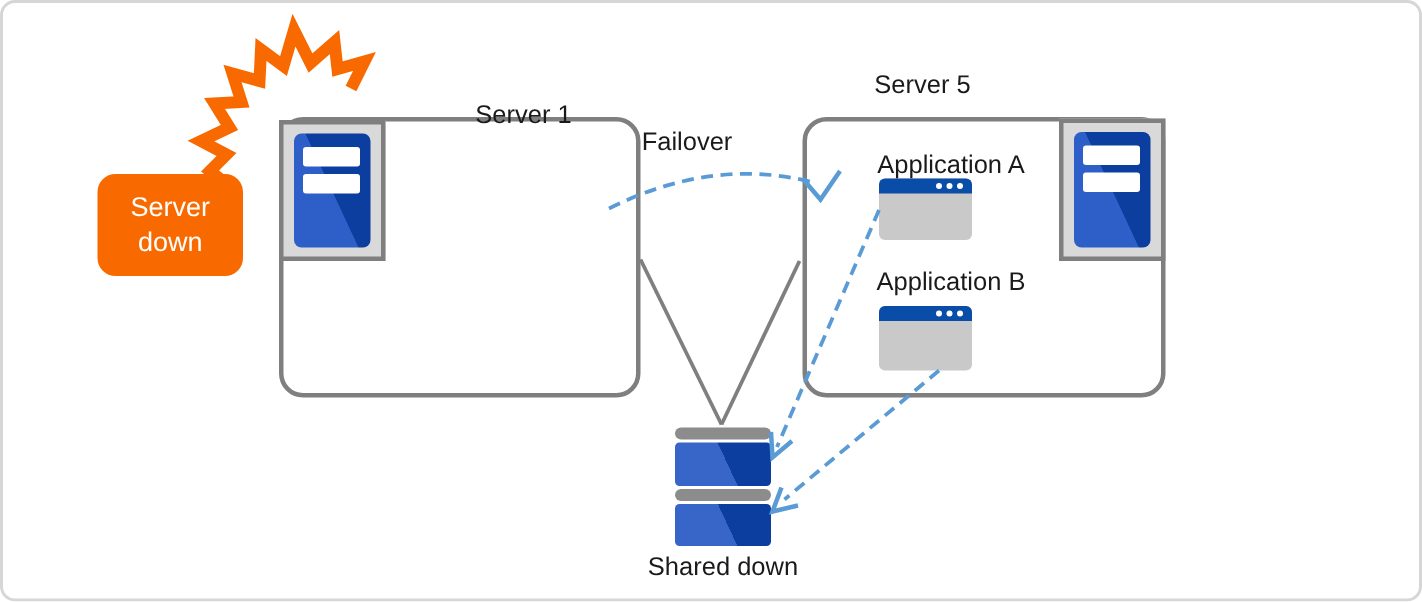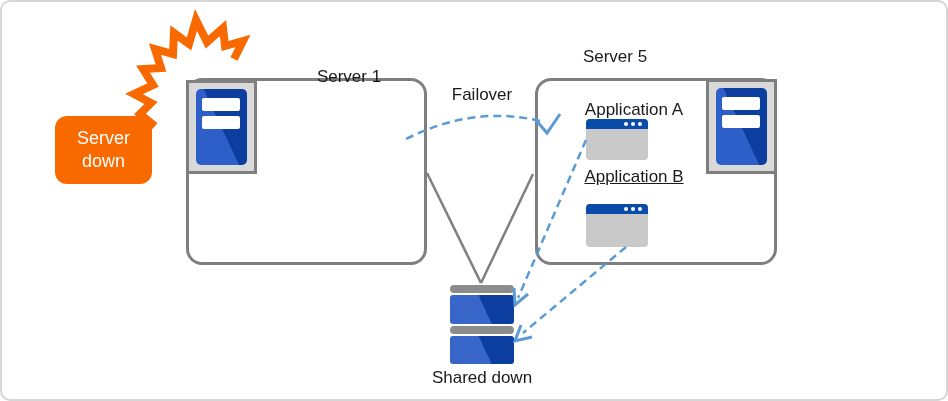--- a/index.html
+++ b/index.html
@@ -31,23 +31,23 @@
 
   .label {
     position:absolute;
     font-size: 17px;
     text-align:center;
     z-index: 4;
     white-space: nowrap;
   }
   #server1-label { left:277px; top:45px;  width:140px;margin-top:20px; }
   #server2-label { left:543px; top:45px;  width:140px; }
-  #failover-label{ left:415px; top:83px;  width:130px; }
+  #failover-label{ left:391px; top:83px;  width:130px; }
   #app-a-label   { left:562px; top:88px;  width:140px;margin-top:10px; }
-  #app-b-label   { left:562px; top:165px; width:140px;text-decoration:underline; }
+  #app-b-label   { left:562px; top:176px; width:140px; }
   #shared-disk-label { left:410px; top:366px; width:140px; }
 
   
   .plate {
     position:absolute;
     background:#d9d9d9;
     border:3px solid #7f7f7f;
     z-index: 3;
   }
   #server1-plate { left:184px; top:78px; width:71px; height:94px; }
@@ -105,21 +105,21 @@
     height:29px;
     background: linear-gradient(65deg, #3765c8 54%, #0b3e9e 54%);
     border-radius:3px;
     margin-bottom:2px;
   }
   .disk-body.b2 { height:28px; margin-bottom:0; }
 
   
   #server-down-callout {
     position:absolute;
-    left:53px; top:114px;
+    left:63px; top:114px;
     width:97px; height:68px;
     background:#f86a00;
     border-radius:12px;
     color:#ffffff;
     display:flex; align-items:center; justify-content:center;
     z-index: 5;
   }
   #server-down-callout .txt {
     width:70px;
     text-align:center;

